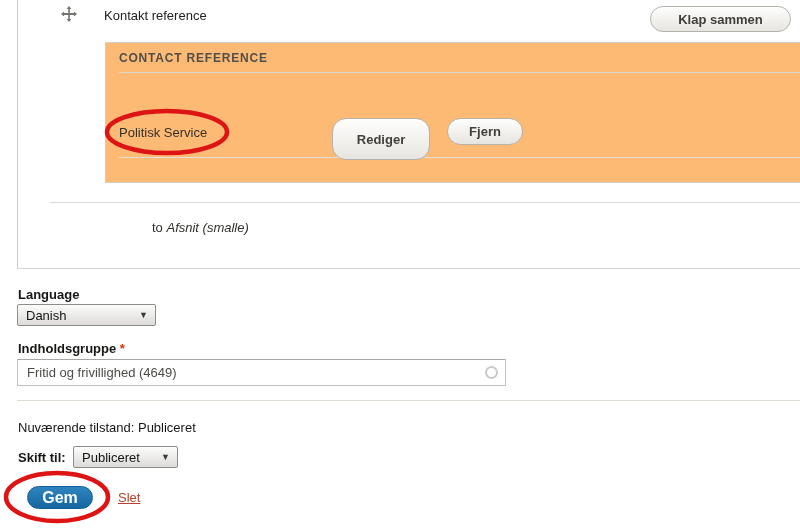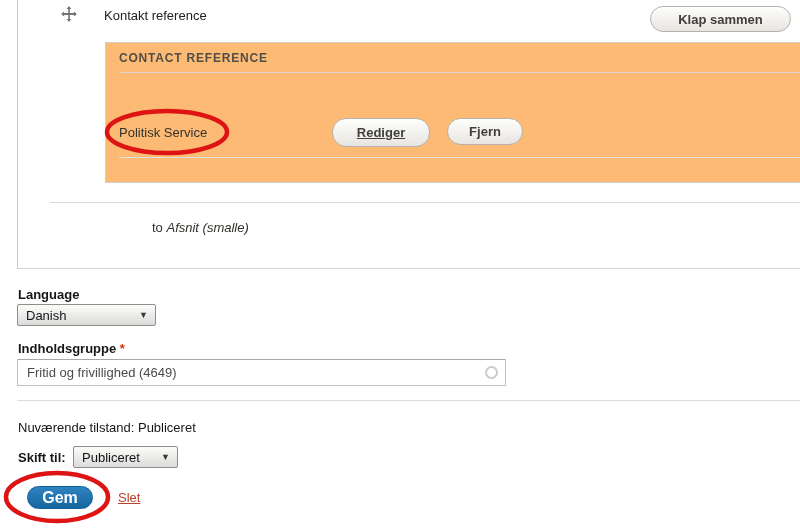--- a/index.html
+++ b/index.html
@@ -15,21 +15,21 @@
   .drag-handle { position:absolute; left:61px; top:6px; width:16px; height:16px; cursor:move; }
   .item-label { position:absolute; left:104px; top:8px; font-size:13px; color:#222220; }
 
   
   .btn { position:absolute; display:flex; align-items:center; justify-content:center;
          border:1px solid #b5b2ab; border-radius:14px;
          background:linear-gradient(#fefefd, #e7e5e0);
          box-shadow: inset 0 1px 0 #ffffff;
          font-weight:bold; font-size:13px; color:#403f3a; cursor:pointer; }
   .btn-collapse { left:650px; top:6px;  width:141px; height:26px; }
-  .btn-edit     { left:332px; top:118px; width:98px;  height:29px;text-decoration:underline; }
+  .btn-edit     { left:332px; top:118px; width:98px;  height:42px; }
   .btn-remove   { left:447px; top:118px; width:76px;  height:27px; }
   .btn-add      { left:49px;  top:216px; width:96px;  height:22px; border-radius:12px; }
 
   
   .ref-table { position:absolute; left:105px; top:42px; width:695px; height:141px;
                background:#fdba74; border:1px solid #d2cfc8; border-right:none; }
   .t-caption { position:absolute; left:13px; top:0; height:29px; display:flex; align-items:center;
                font-size:12px; font-weight:bold; letter-spacing:0.8px; color:#514e48; }
   .t-hr1 { position:absolute; left:13px; right:0; top:29px; height:1px; background:#dad7d0; }
   .t-head { position:absolute; left:0; right:0; top:30px; height:33px; background:#f0eeea;

